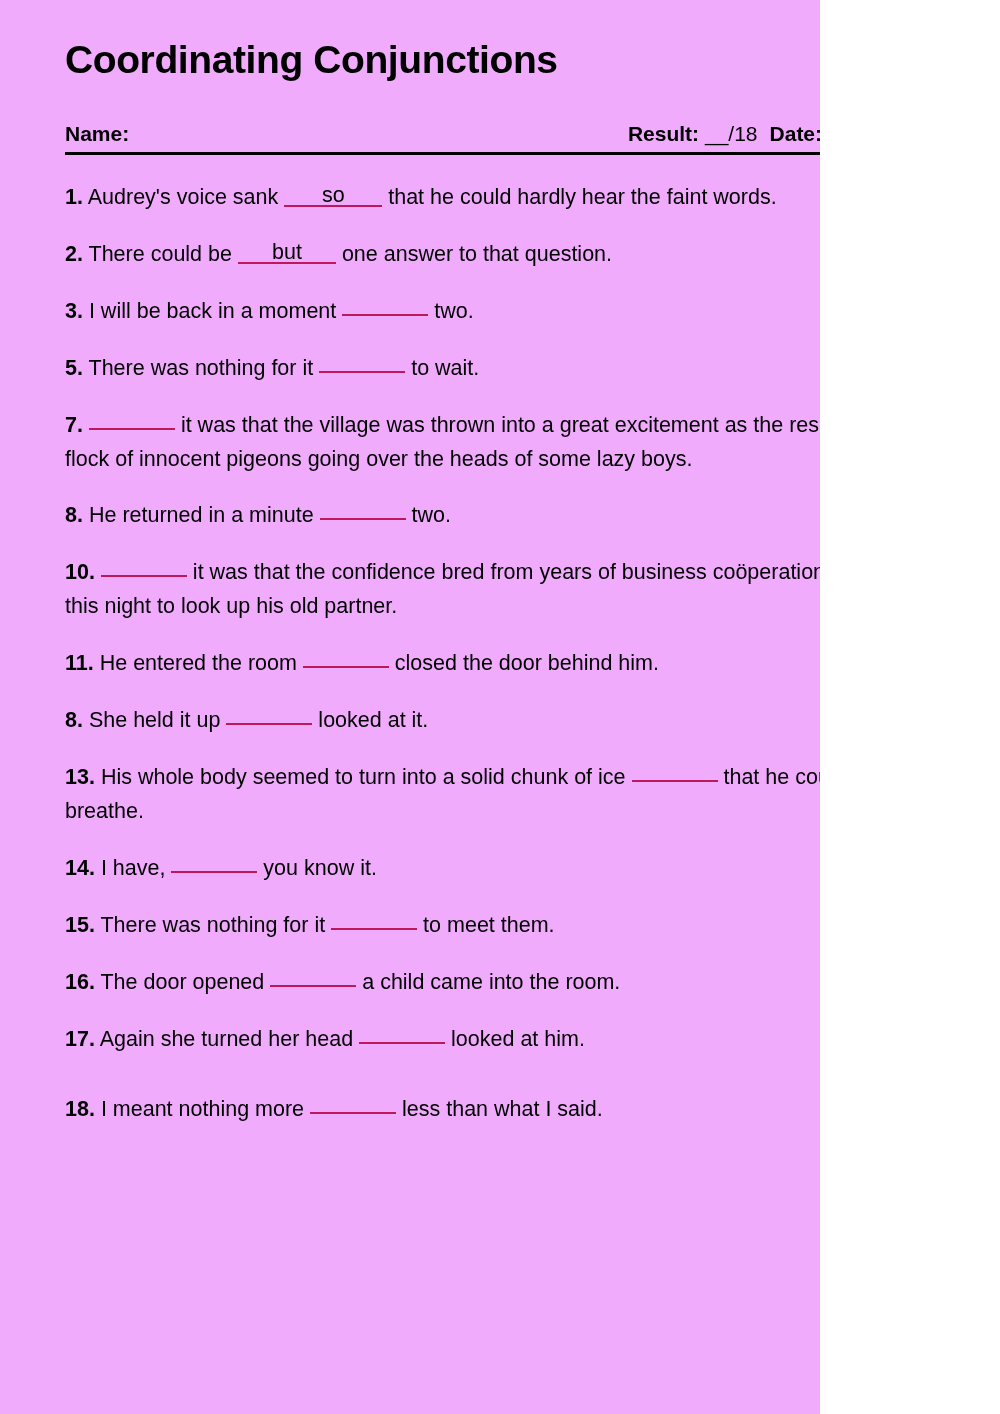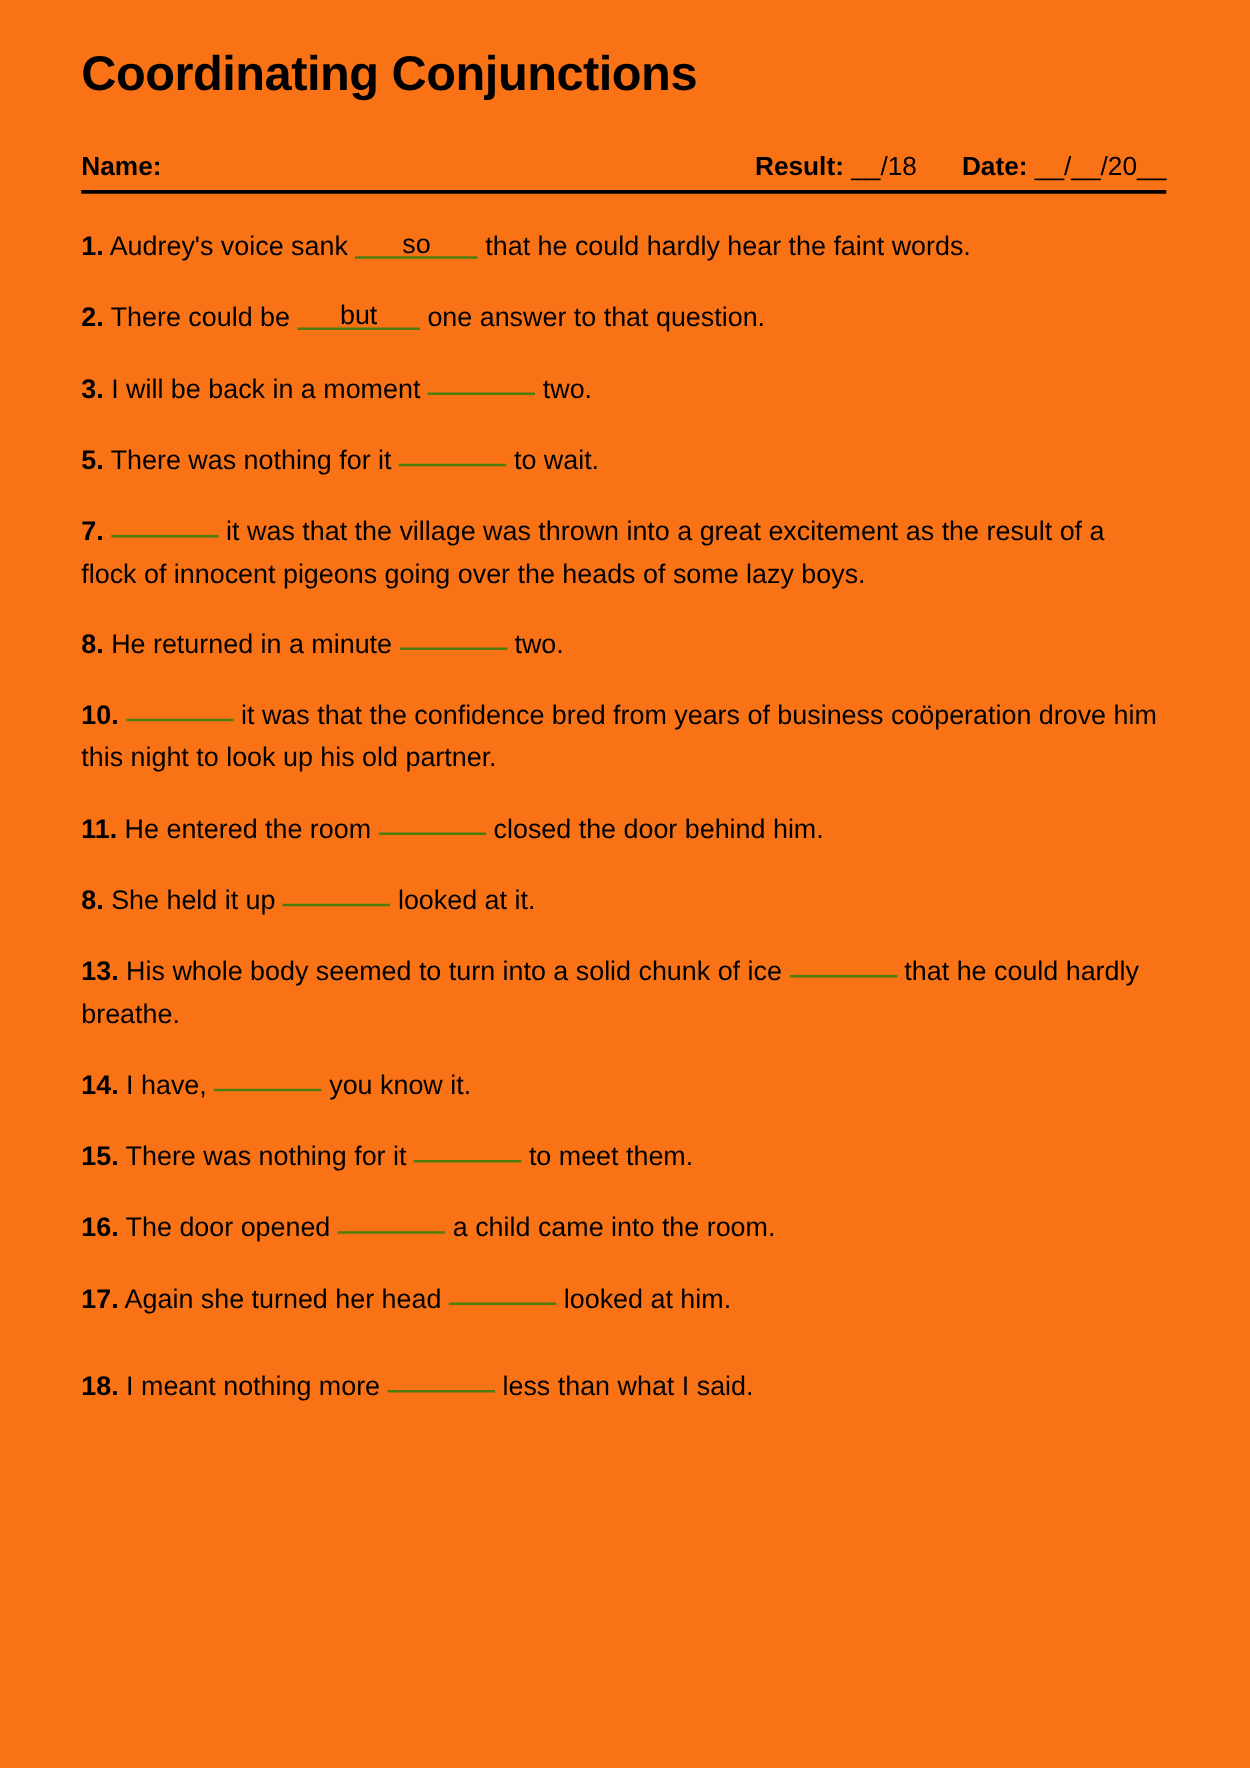--- a/index.html
+++ b/index.html
@@ -10,25 +10,25 @@
   }
   body {
     width: 1000px;
     height: 1414px;
     font-family: "Liberation Sans", sans-serif;
     color: #000000;
     -webkit-font-smoothing: antialiased;
   }
   .page {
     position: relative;
-    width: 1000px;
+    width: 820px;
     height: 1414px;
     box-sizing: border-box;
     padding: 0;
-    background: #f97316;
+    background: #f0abfc;
     overflow: hidden;
   }
   .sheet {
     position: absolute;
     left: 65px;
     top: 38px;
     width: 868px;
   }
 
   
@@ -48,21 +48,21 @@
     font-weight: bold;
     padding-bottom: 6px;
   }
   .meta-left {
     white-space: nowrap;
     margin-top: 32px;
   }
   .meta-right {
     display: flex;
     align-items: flex-end;
-    gap: 36px;
+    gap: 12px;
     white-space: nowrap;
   }
   .meta-field {
     white-space: pre;
   }
   .meta-label {
     font-weight: bold;
   }
   .meta-value {
     font-weight: normal;
@@ -91,21 +91,21 @@
     white-space: pre;
   }
   .qtext {
     font-weight: normal;
   }
 
   
   .blank {
     display: inline-block;
     text-align: center;
-    border-bottom: 2px solid #4d7c0f;
+    border-bottom: 2px solid #be185d;
     line-height: 1.05;
     vertical-align: baseline;
     position: relative;
     top: -2px;
     font-weight: normal;
   }
   .blank.empty {
     width: 86px;
     height: 17px;
   }

